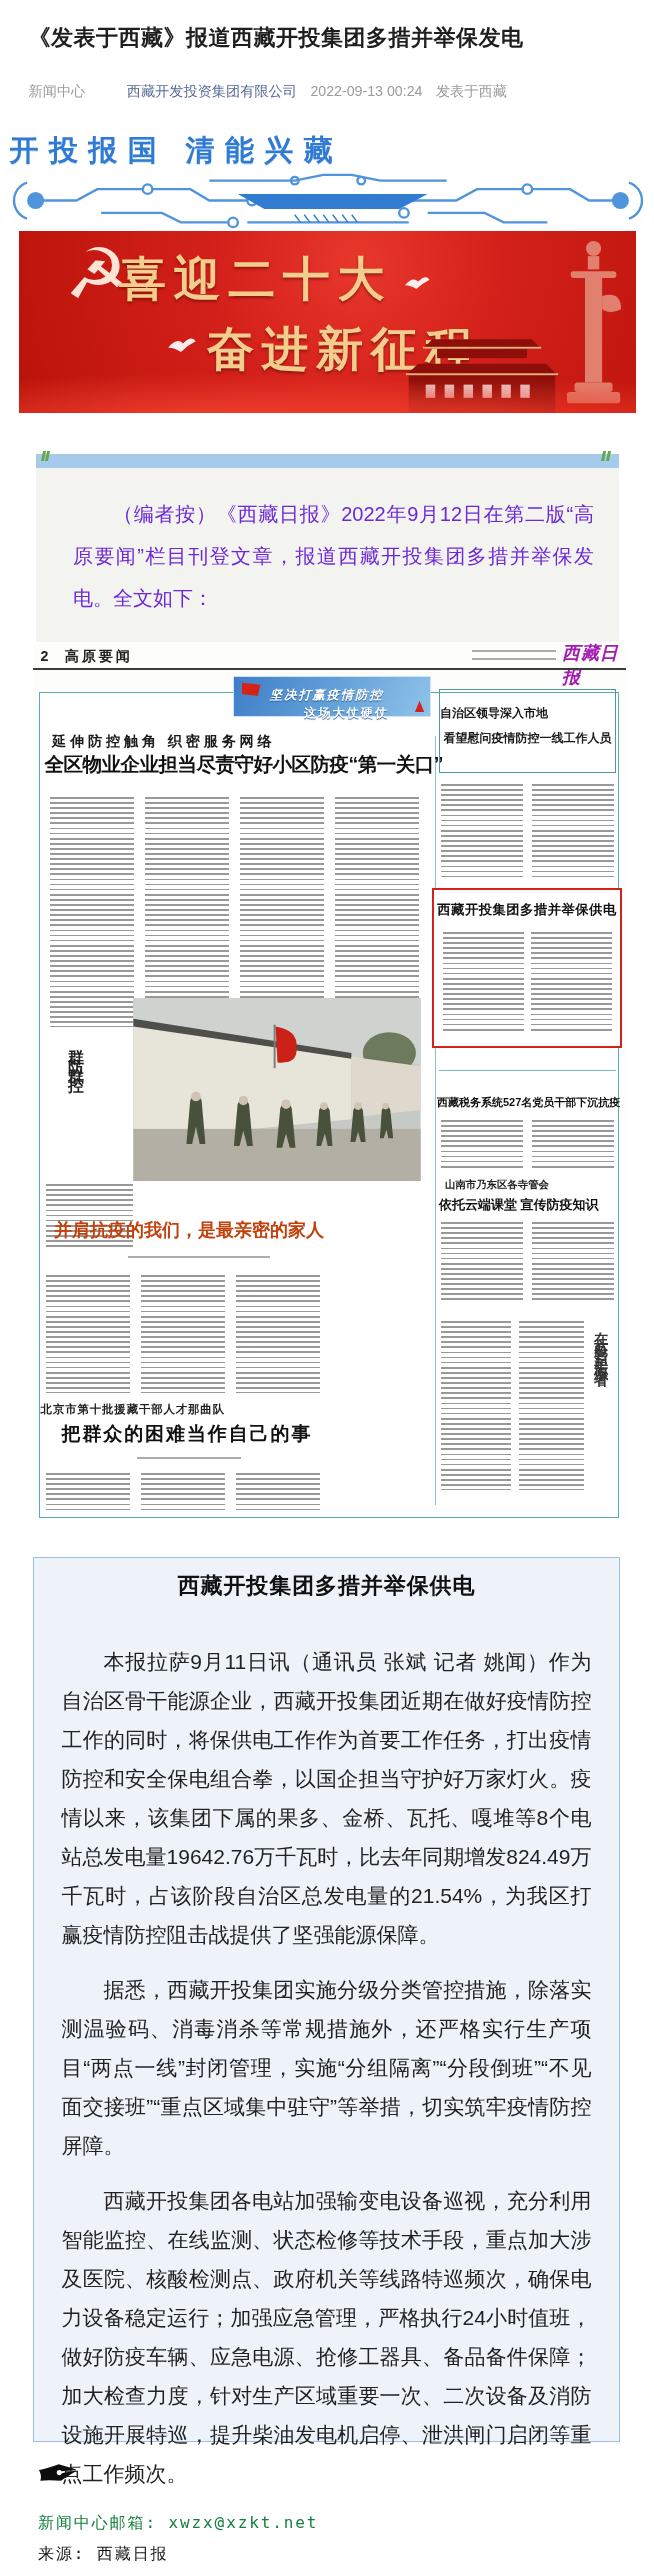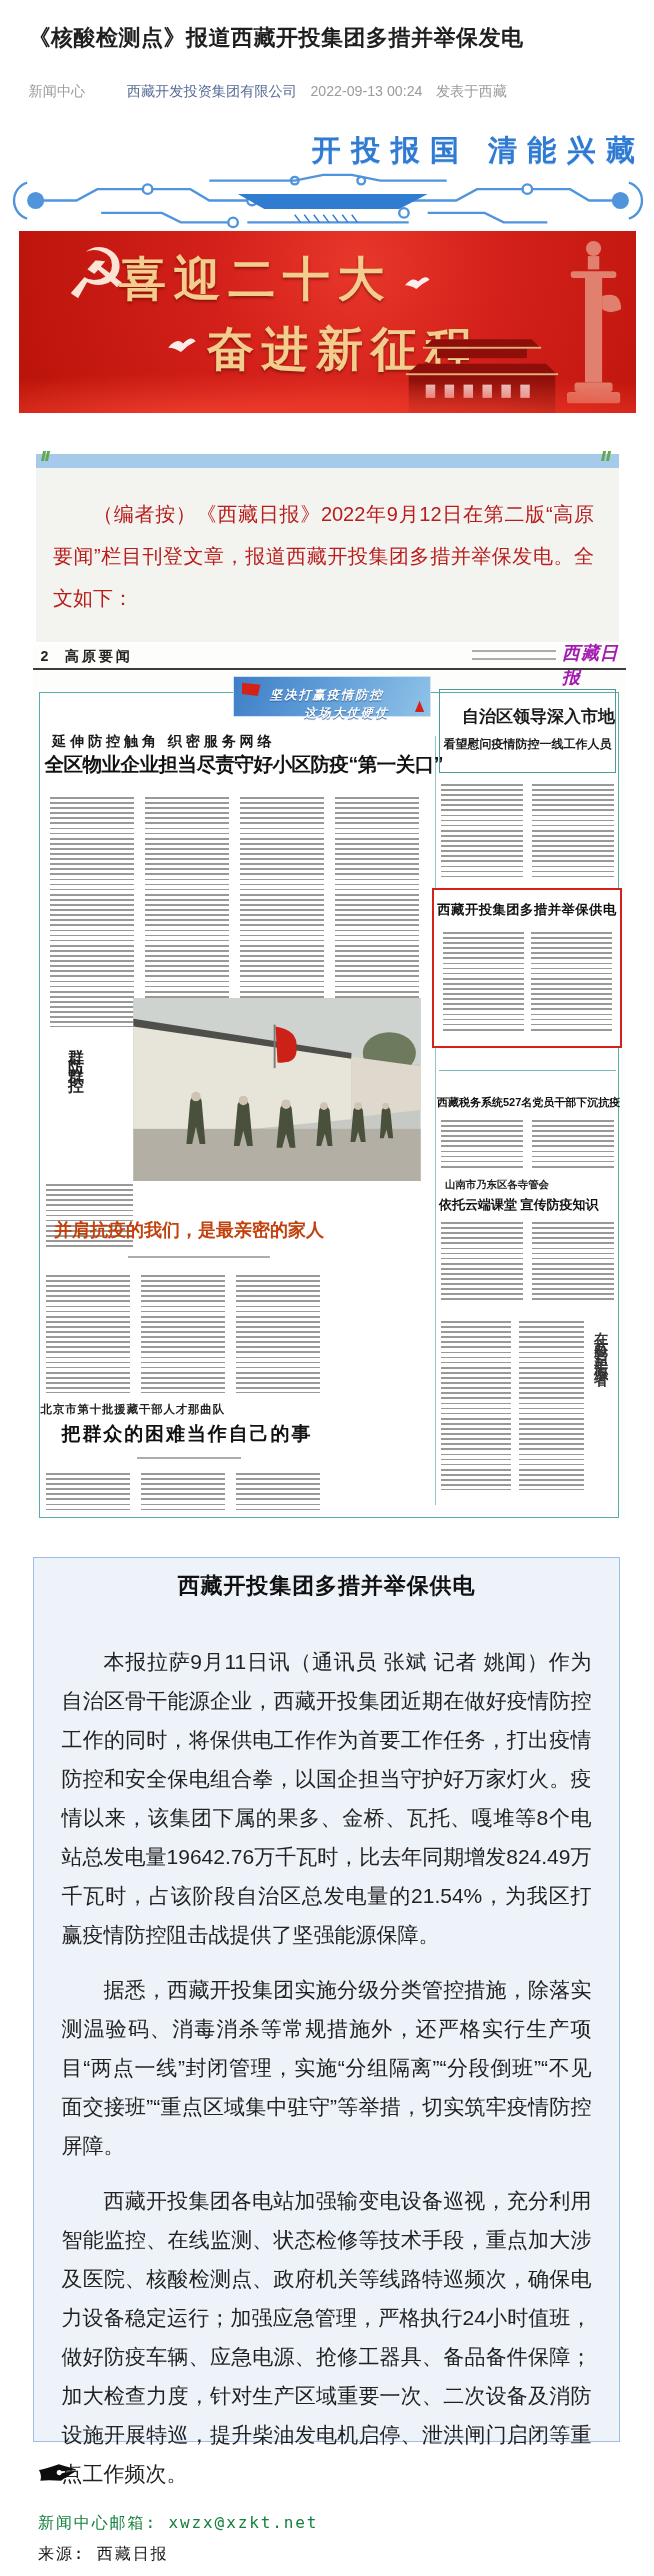--- a/index.html
+++ b/index.html
@@ -8,21 +8,21 @@
 
   
   .art-title{position:absolute;left:28.5px;right:25px;top:23px;font-size:22px;line-height:30px;
     font-weight:700;color:#1f1f1f;letter-spacing:0.5px;}
   .meta{position:absolute;left:28.5px;top:82px;font-size:14.2px;color:#9b9b9b;white-space:nowrap;}
   .meta span{margin-right:9.5px;}
   .meta .acct{color:#576b95;margin-left:28px;}
 
   
   .circuit{position:absolute;left:9.5px;top:120px;width:636px;height:108px;background:#fff;}
-  .circuit .slogan{margin-top:11.4px;text-align:right;font-size:29px;font-weight:700;color:#2f7ad2;
+  .circuit .slogan{margin-top:11.4px;text-align:left;font-size:29px;font-weight:700;color:#2f7ad2;
     letter-spacing:10.4px;text-shadow:0 0.9px 0 #cfe2f6;}
   .circuit svg{display:block;margin-top:1.9px;}
 
   
   .redbanner{position:absolute;left:19px;top:231px;width:617px;height:182px;overflow:hidden;
     background:radial-gradient(circle at 55% 18%, #e8372b 0%, #d3201a 40%, #b91309 100%);}
   .redbanner .emblem{position:absolute;left:46px;top:1.9px;font-size:70px;color:rgba(255,245,230,.92);
     font-family:"DejaVu Sans",sans-serif;}
   .gold1{position:absolute;left:100px;top:17px;font-size:47px;font-weight:700;
     font-family:"Liberation Serif","DejaVu Serif",serif;color:#f2cd8d;letter-spacing:7.6px;
@@ -33,38 +33,38 @@
   .wavebottom{position:absolute;left:0;bottom:-7.6px;width:100%;height:57px;
     background:radial-gradient(ellipse at 30% 100%, #f0402f 0%, transparent 60%),
                radial-gradient(ellipse at 75% 110%, #ef3a28 0%, transparent 55%);}
 
   
   .ednote{position:absolute;left:36px;top:454px;width:583px;}
   .edbar{position:relative;height:14.2px;background:#a6cbea;}
   .qmark{position:absolute;top:-6.6px;width:11.4px;height:11.4px;}
   .qmark i{display:inline-block;width:2.8px;height:10.4px;background:#63a84e;margin-right:1.9px;transform:skewX(-12deg);}
   .qmark.l{left:5.7px;} .qmark.r{right:5.7px;}
-  .edbox{background:#f3f4ef;padding:25px 25px 23px 17px;font-size:20px;line-height:42px;color:#b91c1c;
+  .edbox{background:#f3f4ef;padding:25px 25px 23px 37px;font-size:20px;line-height:42px;color:#6d28d9;
     text-align:justify;}
   .edbox p{margin:0;text-indent:2em;}
 
   
   .np{position:absolute;left:33px;top:645px;width:593px;height:875px;background:#fdfdfc;}
   .np .hdr-left{position:absolute;left:7.6px;top:1.9px;font-size:14.2px;font-weight:700;color:#222;letter-spacing:2.8px;}
   .np .dateblock{position:absolute;left:439px;top:2.8px;width:84px;height:15px;}
   .np .masthead{position:absolute;left:529px;top:-3.8px;font-size:18px;font-weight:700;color:#a21caf;
     font-family:"Liberation Serif","DejaVu Serif",serif;font-style:italic;letter-spacing:0.9px;}
   .np .rule{position:absolute;left:0;top:23px;width:593px;height:0;border-top:2.4px solid #3c3c3c;}
   .np .sheet{position:absolute;left:5.7px;top:47px;width:578px;height:824px;border:1.9px solid #58aeab;background:#fff;}
   .np .vdiv{position:absolute;left:402px;top:91px;width:0.9px;height:769px;background:#8fc6c3;}
 
   .banner2{position:absolute;left:201px;top:32px;width:196px;height:39px;
     background:linear-gradient(115deg,#3f7ec7 0%,#5f9dd8 45%,#8fc3e8 100%);box-shadow:0 0 0 0.9px #cfe0ef;}
   .banner2 .b2t1{position:absolute;left:36px;top:9.5px;color:#fff;font-size:12.3px;font-weight:700;font-style:italic;letter-spacing:1.9px;text-shadow:0 0.9px 0.9px #2c5d96;}
-  .banner2 .b2t2{position:absolute;left:70px;top:27.5px;color:#fff;font-size:12.3px;font-weight:700;font-style:italic;letter-spacing:1.9px;text-shadow:0 0.9px 0.9px #2c5d96;}
+  .banner2 .b2t2{position:absolute;left:70px;top:27.5px;color:#fff;font-size:12.3px;font-weight:700;letter-spacing:1.9px;text-shadow:0 0.9px 0.9px #2c5d96;}
   .banner2 .flag{position:absolute;left:7.6px;top:5.7px;width:19px;height:13.3px;background:#d32318;clip-path:polygon(0 0,100% 15%,85% 100%,0 85%);}
   .banner2 .fig{position:absolute;right:5.7px;bottom:3.8px;width:9.5px;height:11.4px;background:#d32318;clip-path:polygon(50% 0,100% 100%,0 100%);}
 
   .np .kicker-left{position:absolute;left:19px;top:87px;width:380px;text-align:left;
     font-size:14.2px;font-weight:700;color:#1a1a1a;letter-spacing:3.8px;}
   .np .headline-main{position:absolute;left:11.4px;top:106px;width:391px;text-align:center;
     font-size:19.5px;font-weight:800;color:#111;letter-spacing:-0.5px;white-space:nowrap;}
 
   .micro{background-image:repeating-linear-gradient(to bottom,#5a5a5a 0px,#5a5a5a 1.7px,transparent 1.7px,transparent 5.1px);
     opacity:.62;}
@@ -74,21 +74,21 @@
   .np .vleft{position:absolute;left:32px;top:391px;font-size:16px;letter-spacing:9.5px;height:104px;}
   .np .vright{position:absolute;left:558px;top:676px;font-size:14.2px;letter-spacing:5.7px;height:157px;color:#333;}
 
   .np .photo{position:absolute;left:100px;top:353px;width:288px;height:183px;}
 
   .np .family-head{position:absolute;left:21px;top:573px;font-size:18px;font-weight:800;color:#c2410c;white-space:nowrap;}
   .np .bj-kicker{position:absolute;left:7.6px;top:757px;font-size:11.4px;font-weight:700;color:#222;letter-spacing:0.9px;}
   .np .diff-head{position:absolute;left:28.5px;top:776px;font-size:19px;font-weight:800;color:#111;letter-spacing:1.9px;white-space:nowrap;}
 
   .np .leaderbox{position:absolute;left:406px;top:44px;width:175px;height:82px;border:1.4px solid #4c9b98;}
-  .np .leader1{margin-top:15px;text-align:right;font-size:17px;font-weight:800;color:#1a1a1a;}
+  .np .leader1{margin-top:15px;text-align:left;font-size:12px;font-weight:800;color:#1a1a1a;}
   .np .leader2{margin-top:7.6px;text-align:center;font-size:12px;font-weight:800;color:#1a1a1a;}
 
   .np .redbox{position:absolute;left:399px;top:243px;width:186px;height:156px;border:2.8px solid #d5201c;background:#fff;}
   .np .ktg-head{margin-top:11.4px;text-align:center;font-size:13.3px;font-weight:800;color:#111;letter-spacing:0.5px;}
 
   .np .tax-head{position:absolute;left:404px;top:450px;width:186px;font-size:11px;font-weight:800;color:#111;white-space:nowrap;}
   .np .temple-kicker{position:absolute;left:412px;top:533px;font-size:10.4px;font-weight:700;color:#222;}
   .np .temple-head{position:absolute;left:406px;top:551px;width:180px;font-size:13px;font-weight:800;color:#111;white-space:nowrap;}
   .np .tealline{position:absolute;background:#79bcb9;height:0.9px;}
 
@@ -104,21 +104,21 @@
   .f1{position:absolute;left:38px;top:2513px;font-size:16px;color:#15803d;letter-spacing:1.9px;
     font-family:"DejaVu Sans Mono","Liberation Mono",monospace;}
   .f2{position:absolute;left:38px;top:2544px;font-size:16px;color:#151515;letter-spacing:1.9px;
     font-family:"DejaVu Sans Mono","Liberation Mono",monospace;}
 </style>
 </head>
 <body>
 
 <div class="page">
 
-  <div class="art-title">《核酸检测点》报道西藏开投集团多措并举保发电</div>
+  <div class="art-title">《发表于西藏》报道西藏开投集团多措并举保发电</div>
   <div class="meta">
     <span>新闻中心</span>
     <span class="acct">西藏开发投资集团有限公司</span>
     <span>2022-09-13 00:24</span>
     <span>发表于西藏</span>
   </div>
 
   <div class="circuit">
     <div class="slogan">开投报国 清能兴藏</div>
     <svg width="636" height="57" viewBox="0 0 670 60">

